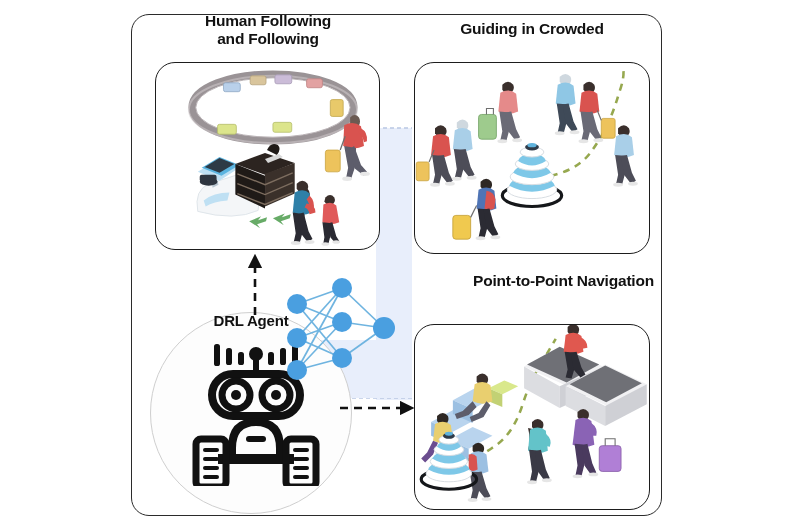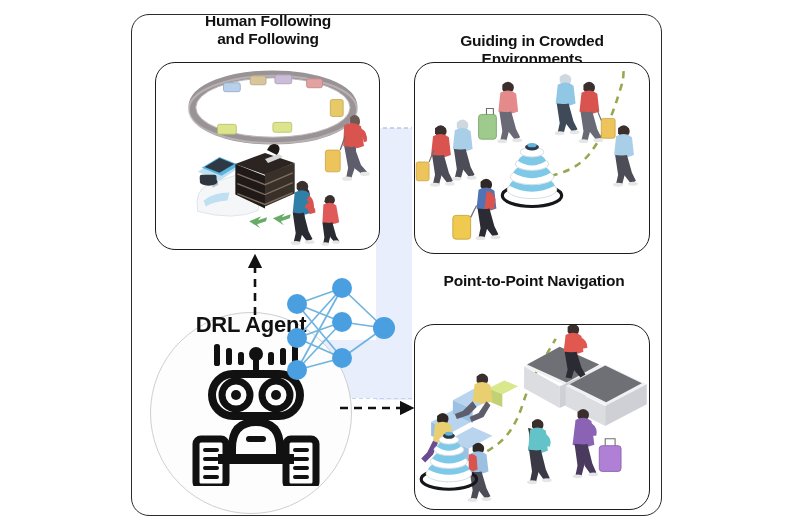--- a/index.html
+++ b/index.html
@@ -39,32 +39,32 @@
   .panel-title{
     position:absolute;
     text-align:center;
     font-weight:bold;
     font-size:15.5px;
     line-height:18px;
     color:#111111;
     letter-spacing:-0.2px;
   }
   #title-following{left:160px;top:12px;width:216px;}
-  #title-guiding{left:418px;top:20px;width:228px;margin-top:12px;}
-  #title-p2p{left:414px;top:272px;width:240px;}
+  #title-guiding{left:418px;top:20px;width:228px;}
+  #title-p2p{left:414px;top:272px;width:240px;text-align:right;}
 
   
   .agent-circle{
     position:absolute;left:150px;top:312px;width:200px;height:200px;
     border:1.1px solid #cfcfcf;border-radius:50%;
     background:#fdfdfd;
   }
   .agent-label{
     position:absolute;left:185px;top:312px;width:132px;
-    text-align:center;font-weight:bold;font-size:22px;color:#111;
+    text-align:center;font-weight:bold;font-size:15px;color:#111;
     letter-spacing:-0.2px;
   }
   .robot-wrap{position:absolute;left:192px;top:336px;width:128px;height:150px;}
   .nn-wrap{position:absolute;left:280px;top:276px;width:120px;height:118px;}
 
   
   .scene{position:absolute;left:0;top:0;width:100%;height:100%;display:block;}
 </style>
 </head>
 <body>
@@ -83,21 +83,20 @@
 
   <div class="outer-frame"></div>
 
   <div class="panel-title" id="title-following">
     <span>Human Following</span><br>
     <span>and Following</span>
   </div>
 
   <div class="panel-title" id="title-guiding">
     <span>Guiding in Crowded</span><br>
-    <span>Environments</span>
   </div>
 
   <div class="panel-title" id="title-p2p">
     <span>Point-to-Point Navigation</span><br>
   </div>
 
   <div class="panel" id="panel-following">
     <svg class="scene" viewBox="0 0 225 188">
 
       <g>

